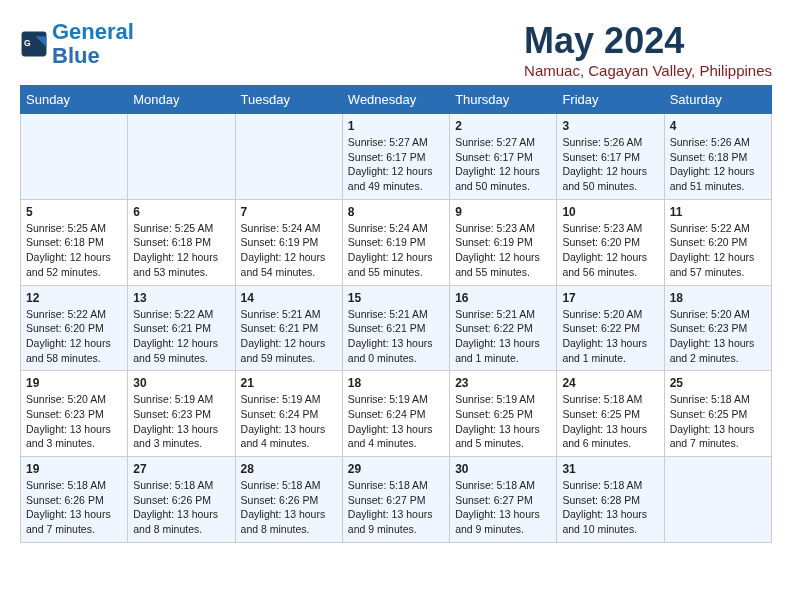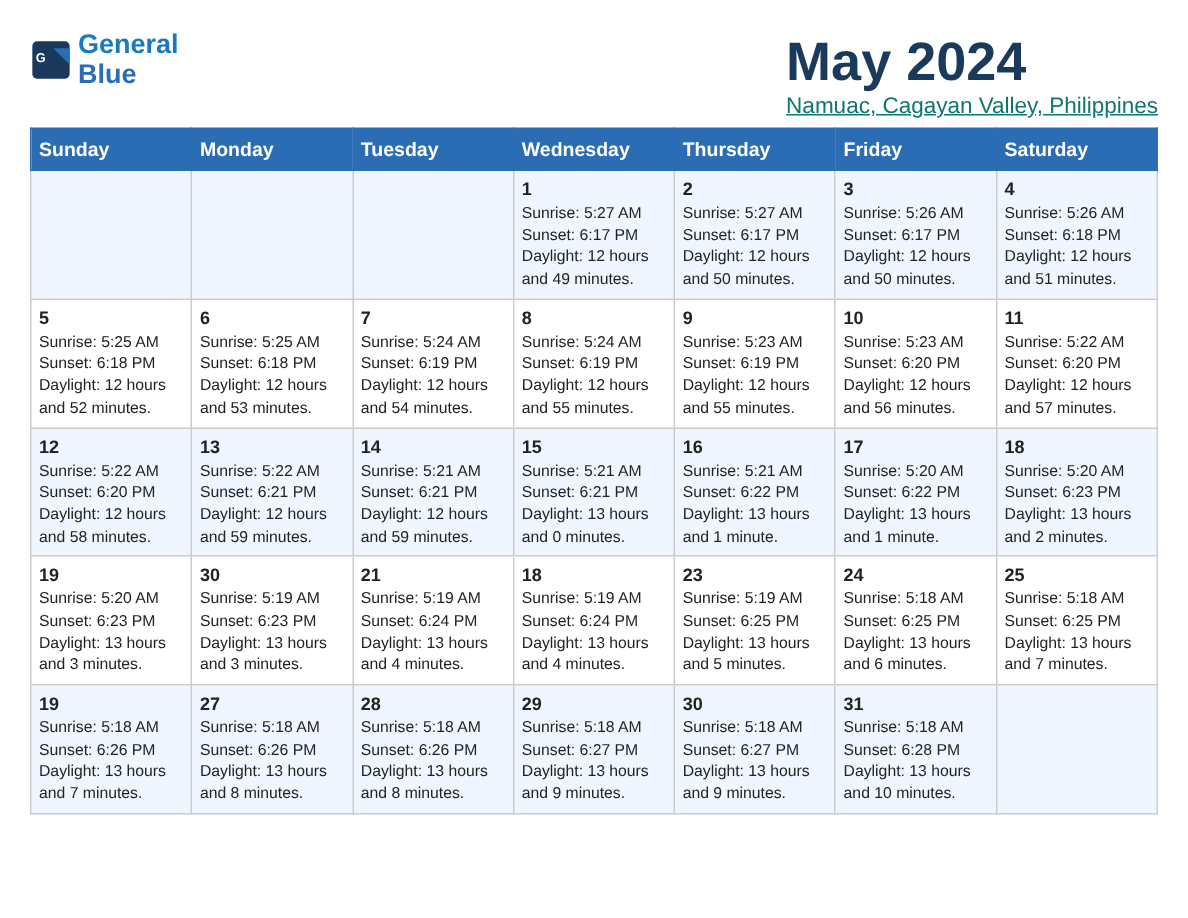--- a/index.html
+++ b/index.html
@@ -15,21 +15,21 @@
       align-items: flex-start;
       justify-content: space-between;
       margin-bottom: 6px;
     }
     .logo {
       display: flex;
       align-items: center;
       gap: 4px;
     }
     .logo-text {
-      font-size: 18px;
+      font-size: 22px;
       font-weight: bold;
       color: #1a3a5c;
       line-height: 1.1;
     }
     .logo-text span {
       color: #1a7abf;
     }
     .logo-icon {
       width: 28px;
       height: 28px;
@@ -37,35 +37,34 @@
     .title-area {
       text-align: left;
     }
     .calendar-title {
       font-size: 36px;
       font-weight: bold;
       color: #1a3a5c;
     }
     .calendar-subtitle {
       font-size: 15px;
-      color: #0f766e;
-      text-decoration: underline;
+      color: #7f1d1d;
     }
     table {
       width: 100%;
       border-collapse: collapse;
       table-layout: fixed;
     }
     thead tr th {
       background-color: #2a6db5;
       color: #fff;
       text-align: left;
       padding: 6px 5px;
       font-size: 13px;
-      font-weight: bold;
+      font-weight: normal;
       border: 1px solid #2a6db5;
     }
     tbody tr td {
       vertical-align: top;
       border: 1px solid #ccc;
       padding: 5px 5px 5px 5px;
       font-size: 10.5px;
       color: #222;
       height: 80px;
     }

